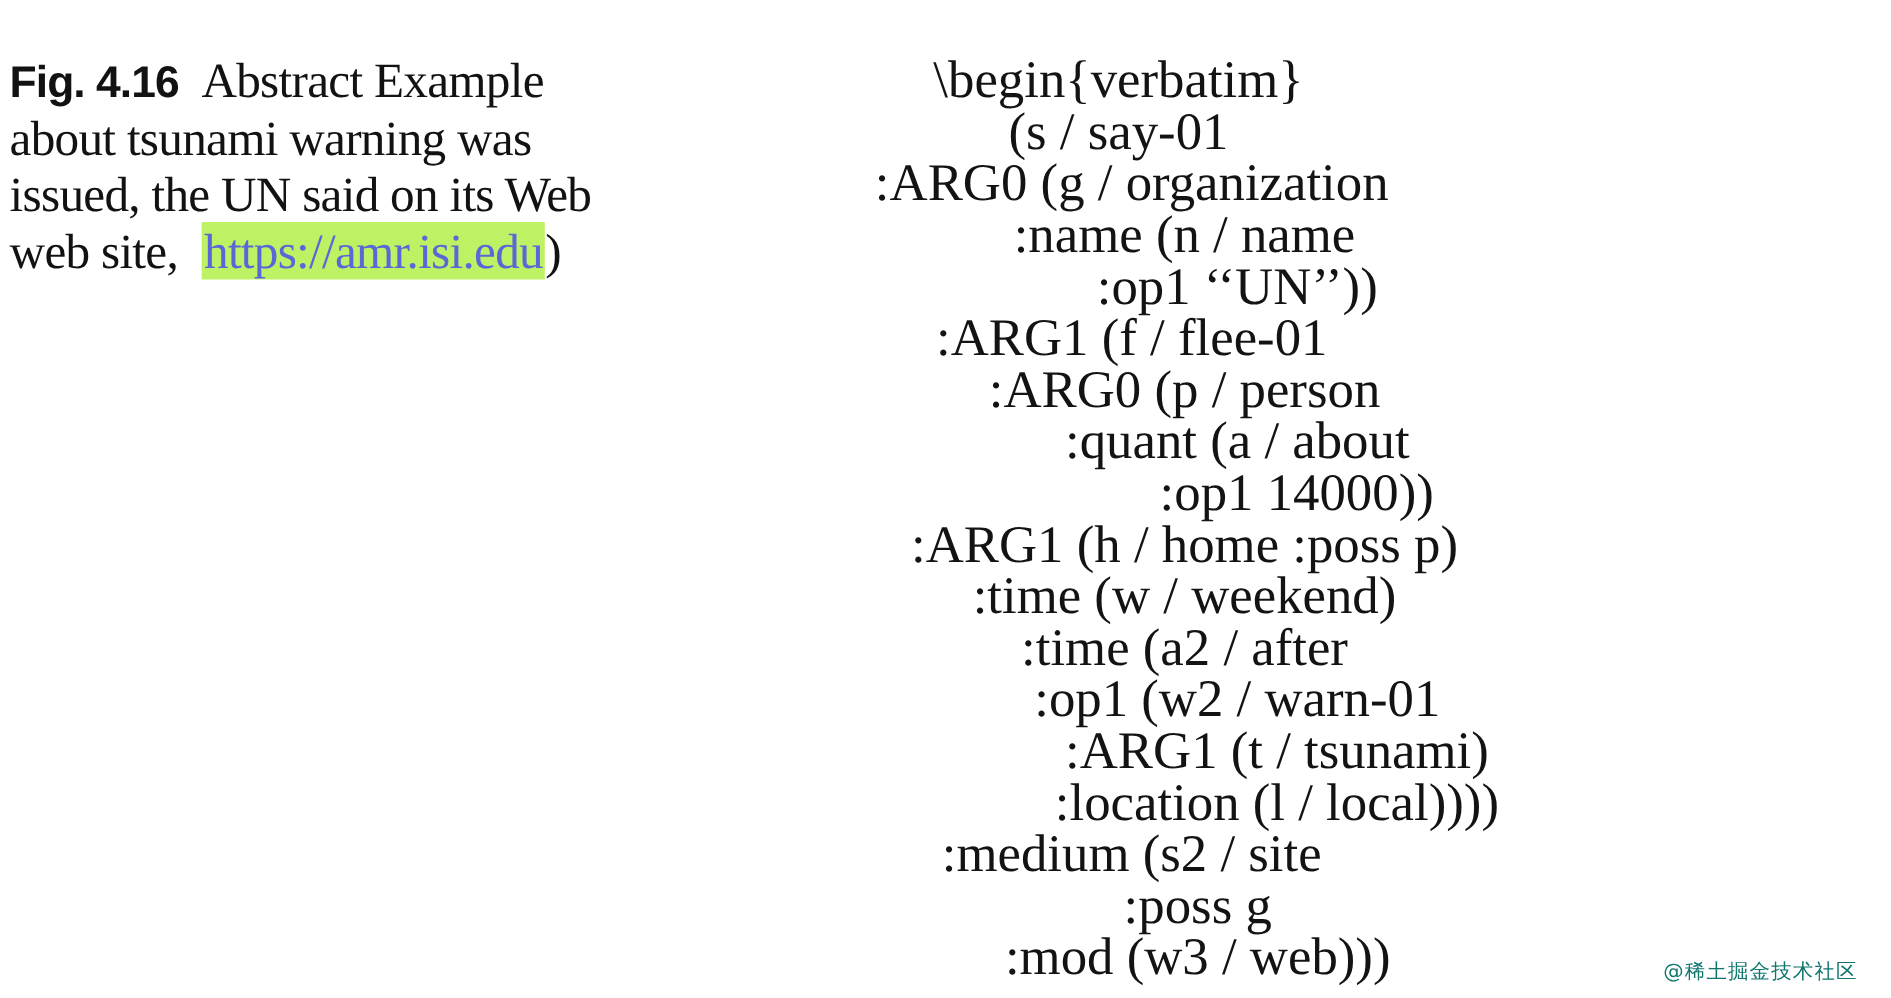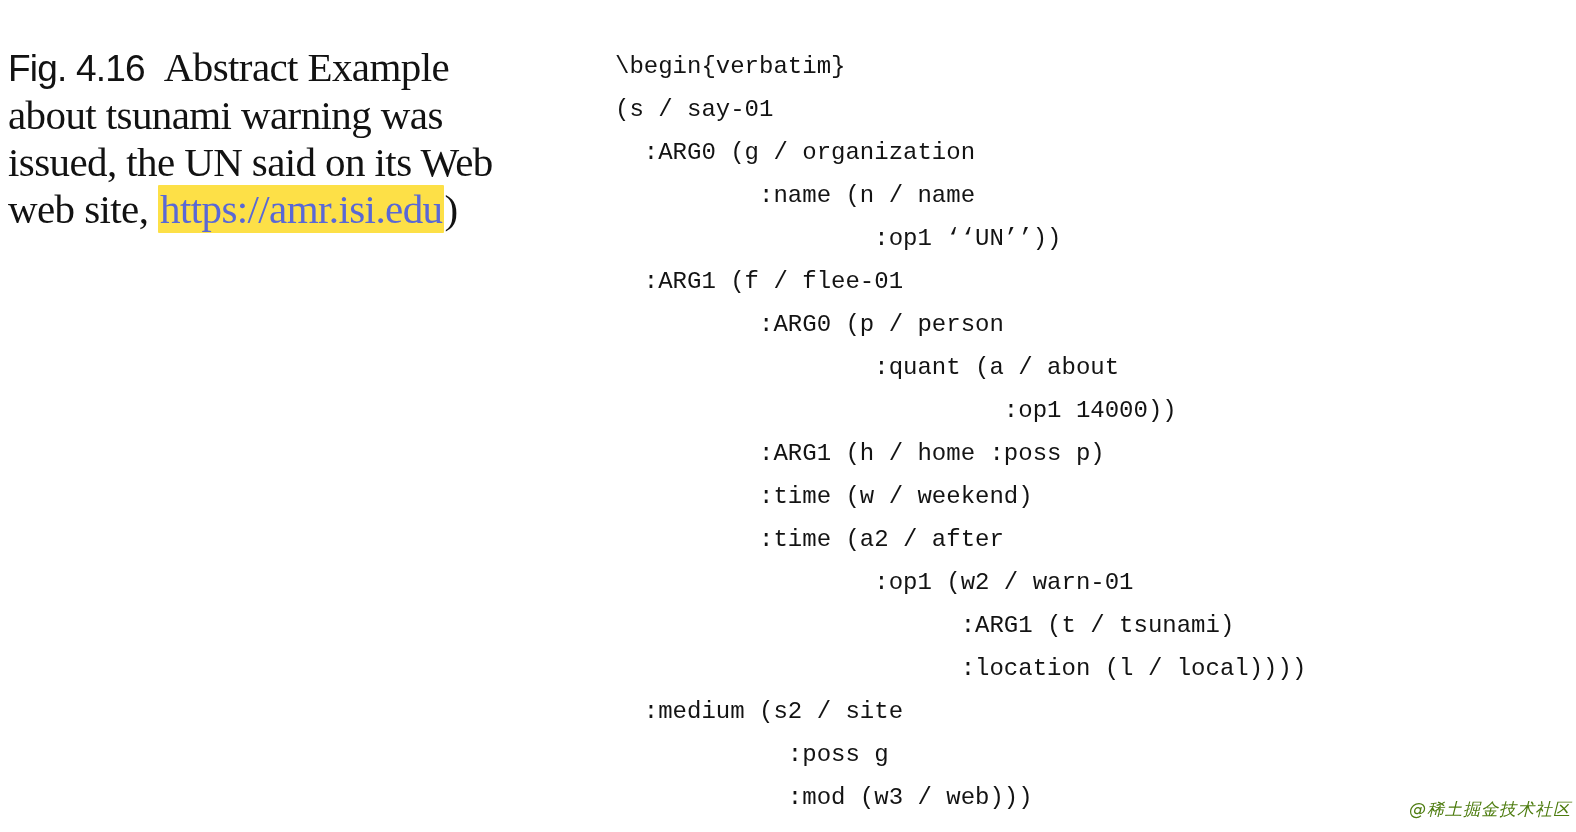--- a/index.html
+++ b/index.html
@@ -9,39 +9,39 @@
   }
   .page{position:absolute;inset:0;background:#ffffff;}
   
   .caption{
     position:absolute;left:8px;top:44px;width:560px;
     font-family:"Liberation Serif",serif;
     font-size:41px;line-height:47px;color:#121212;letter-spacing:-0.6px;
   }
   .cap-line{white-space:pre;}
   .fig-label{
-    font-family:"Liberation Sans",sans-serif;font-weight:normal;
+    font-family:"Liberation Sans",sans-serif;font-weight:bold;
     font-size:37px;letter-spacing:-0.8px;margin-right:19px;
   }
   .amr-link{
-    color:#5968d6;background:#fde047;text-decoration:none;
-    padding:1px 2px;border-radius:1px;cursor:pointer;
+    color:#5968d6;background:#bef264;text-decoration:none;
+    padding:1px 2px;border-radius:1px;cursor:pointer;margin-left:10px;
   }
   
   .code{
     position:absolute;left:615px;top:45px;margin:0;
-    font-family:Liberation Mono, monospace;
-    font-size:24px;line-height:43px;color:#131313;
-    white-space:pre;letter-spacing:0;
+    font-family:Liberation Serif, serif;
+    font-size:44px;line-height:43px;color:#131313;
+    white-space:pre;letter-spacing:0;text-align:center;
   }
   
   .watermark{
-    position:absolute;right:5px;bottom:11px;
+    position:absolute;right:28px;bottom:11px;
     font-family:"DejaVu Sans",sans-serif;
-    font-size:17px;color:#4d7c0f;letter-spacing:1px;font-style:italic;
+    font-size:17px;color:#0f766e;letter-spacing:1px;
   }
 </style>
 </head>
 <body>
 
 <div class="page">
 
   <div class="caption">
       <div class="cap-line"><span class="fig-label">Fig. 4.16</span><span>Abstract Example</span></div>
       <div class="cap-line">about tsunami warning was</div>

